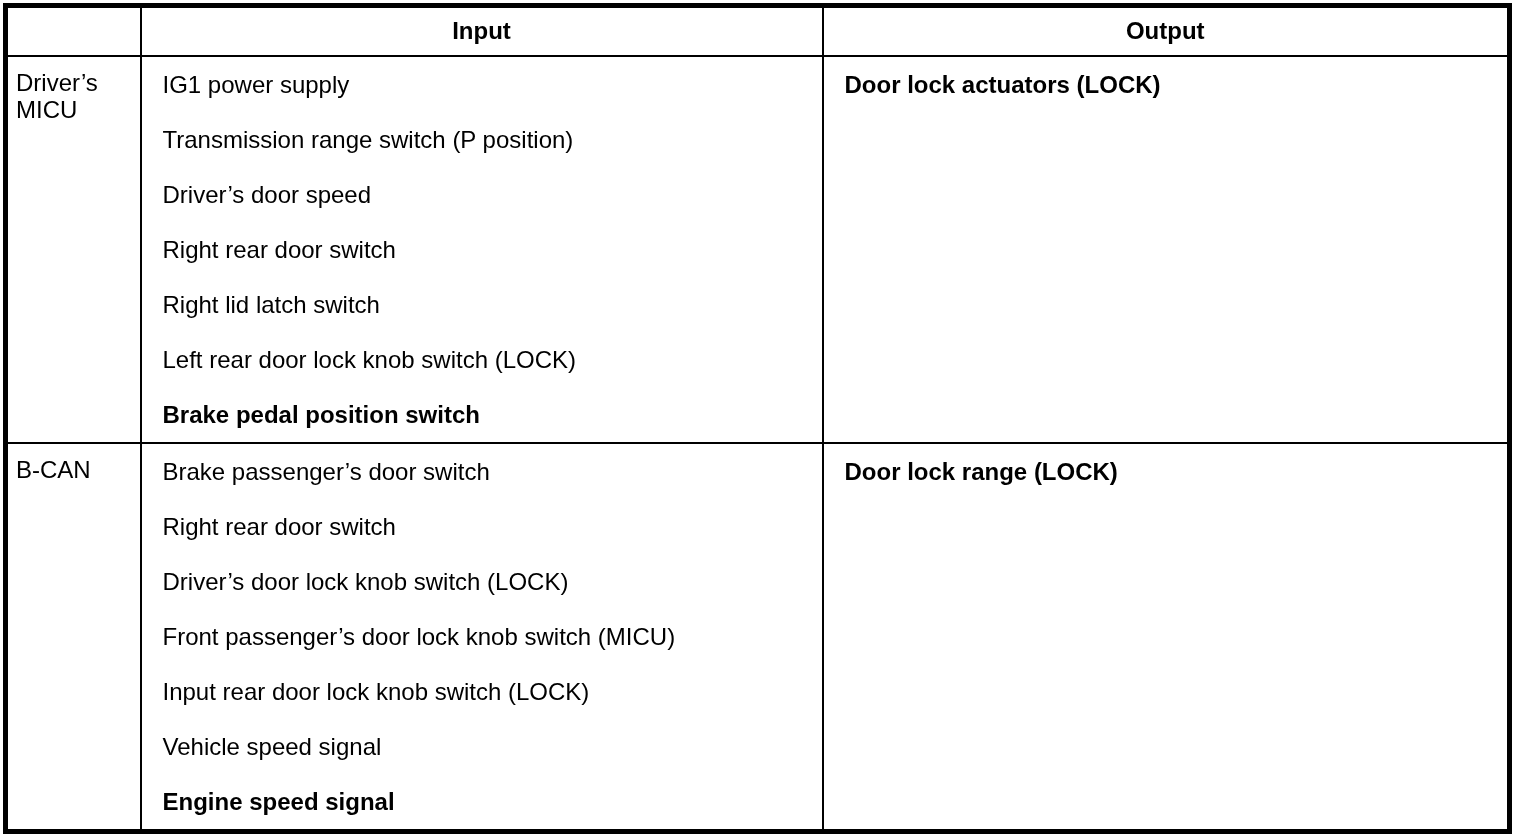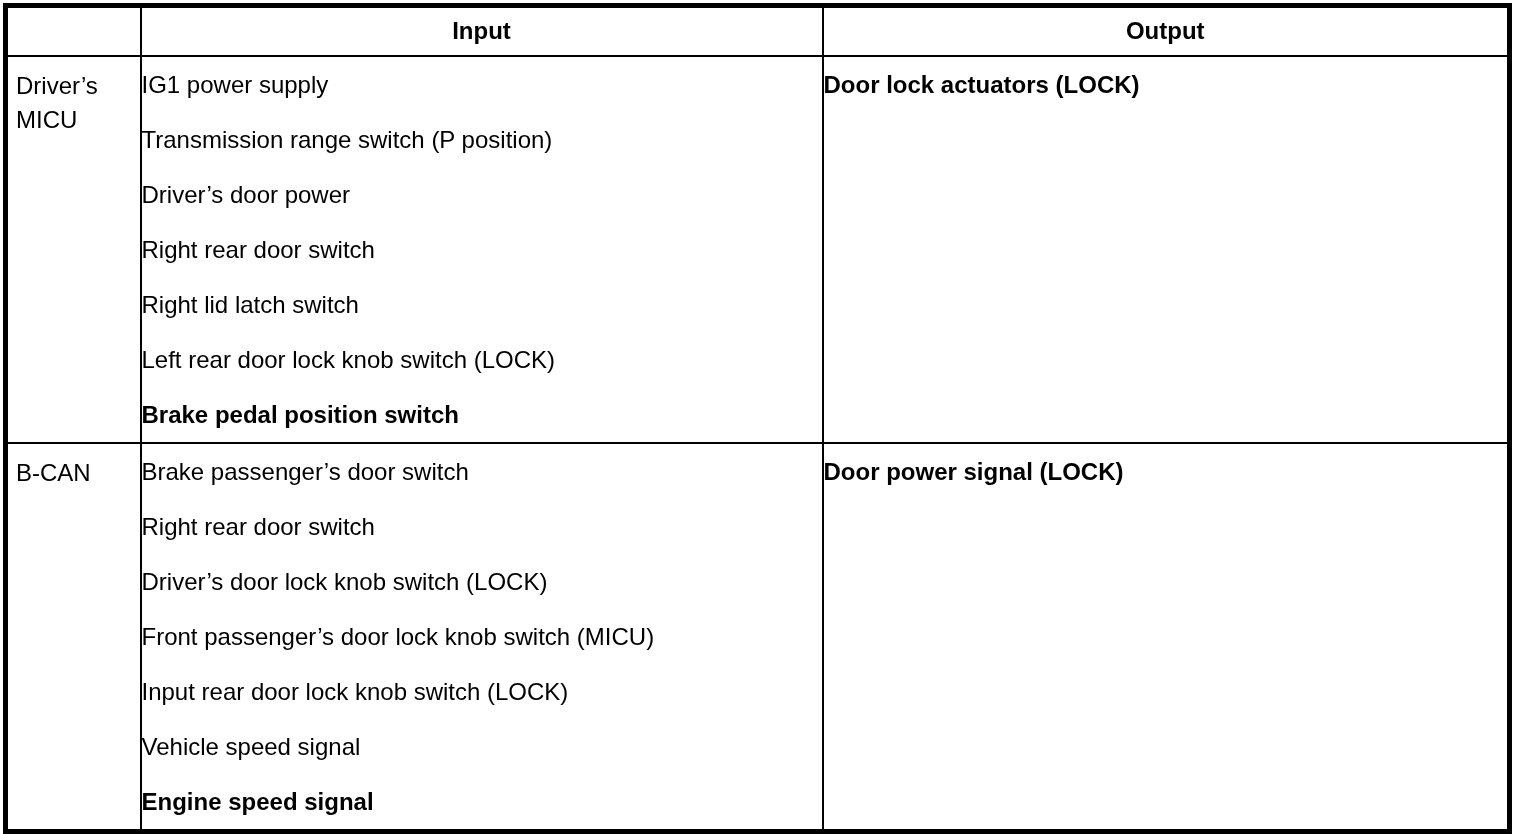--- a/index.html
+++ b/index.html
@@ -35,24 +35,24 @@
     vertical-align: middle;
     padding: 2px 0;
   }
   col.c-source { width: 135px; }
   col.c-input  { width: 682px; }
   col.c-output { width: 687px; }
   tr.row-micu { height: 385px; }
   tr.row-bcan { height: auto; }
   td.source-cell {
     padding: 12px 6px 12px 8px;
-    line-height: 34px;
+    line-height: 27px;
   }
   td.list-cell {
-    padding: 14px 10px 14px 0;
+    padding: 14px 10px 14px 21px;
   }
   td.list-cell p {
     line-height: 27px;
     margin: 0 0 28px 0;
     white-space: nowrap;
   }
   td.list-cell p:last-child { margin-bottom: 0; font-weight: bold; }
 </style>
 </head>
 <body>
@@ -70,21 +70,21 @@
         <th>Input</th>
         <th>Output</th>
       </tr>
     </thead>
     <tbody>
       <tr class="row-micu">
         <td class="source-cell">Driver’s MICU</td>
         <td class="list-cell">
           <p>IG1 power supply</p>
           <p>Transmission range switch (P position)</p>
-          <p>Driver’s door power</p>
+          <p>Driver’s door speed</p>
           <p>Right rear door switch</p>
           <p>Right lid latch switch</p>
           <p>Left rear door lock knob switch (LOCK)</p>
           <p>Brake pedal position switch</p>
         </td>
         <td class="list-cell">
           <p>Door lock actuators (LOCK)</p>
         </td>
       </tr>
       <tr class="row-bcan">
@@ -92,18 +92,18 @@
         <td class="list-cell">
           <p>Brake passenger’s door switch</p>
           <p>Right rear door switch</p>
           <p>Driver’s door lock knob switch (LOCK)</p>
           <p>Front passenger’s door lock knob switch (MICU)</p>
           <p>Input rear door lock knob switch (LOCK)</p>
           <p>Vehicle speed signal</p>
           <p>Engine speed signal</p>
         </td>
         <td class="list-cell">
-          <p>Door power signal (LOCK)</p>
+          <p>Door lock range (LOCK)</p>
         </td>
       </tr>
     </tbody>
   </table>
 </div>
 
 </body></html>

